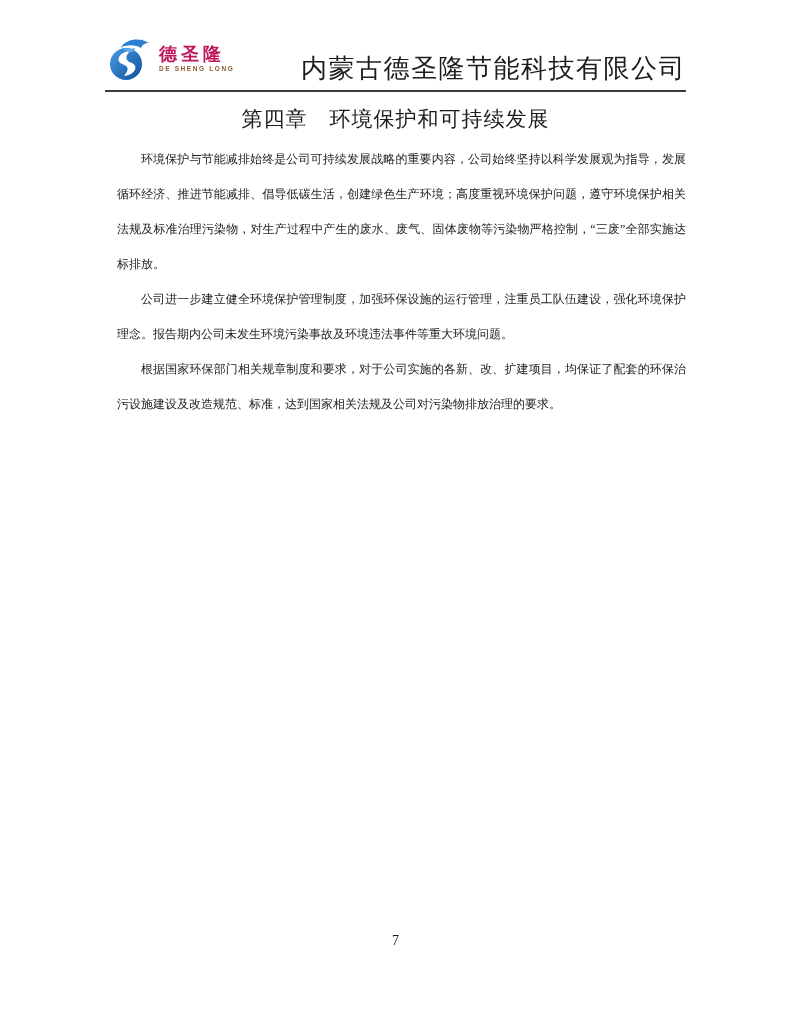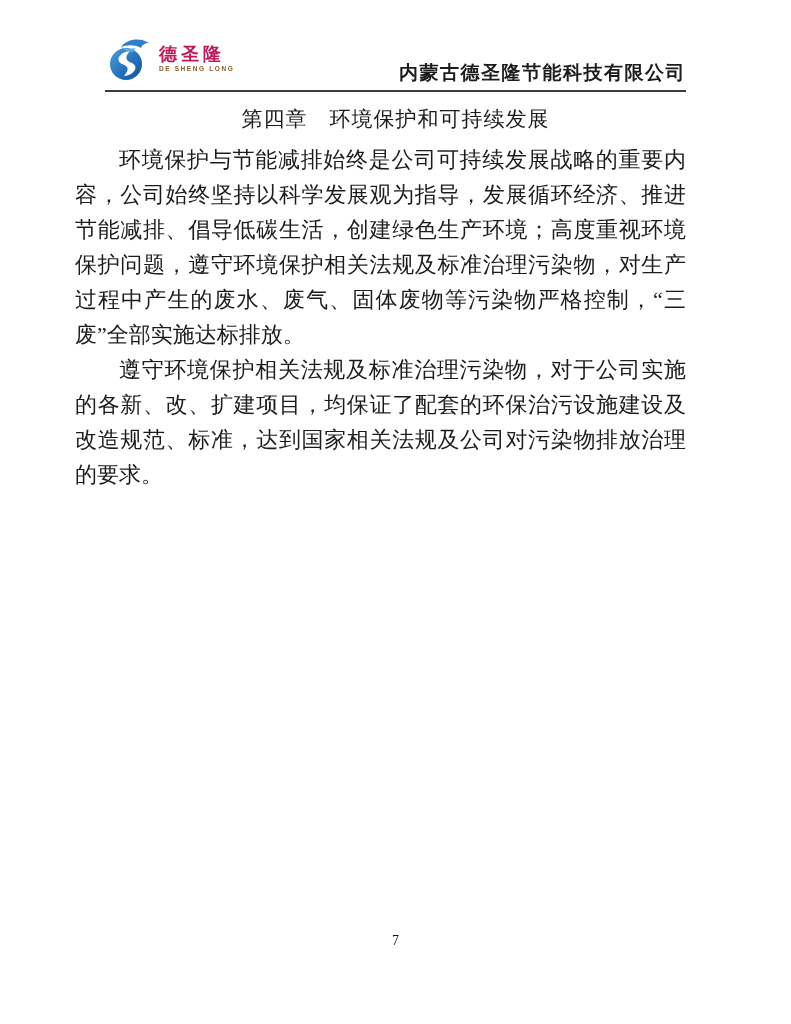--- a/index.html
+++ b/index.html
@@ -37,41 +37,41 @@
   }
   .brand-en {
     font-family: "Liberation Sans", "DejaVu Sans", sans-serif;
     font-weight: bold;
     font-size: 6.5px;
     letter-spacing: 1.6px;
     color: #8a5a2b;
     margin-top: 3px;
   }
   .company-name {
-    font-size: 19px;
-    font-weight: bold;
+    font-size: 26px;
+    font-weight: normal;
     letter-spacing: 1.5px;
     white-space: nowrap;
   }
   .header-rule {
     margin: 4px 105px 0 105px;
     border: 0;
     border-top: 2px solid #3c3c3c;
     height: 0;
   }
   .page-title {
     margin: 13px 0 0 0;
     text-align: center;
     font-size: 21px;
     font-weight: normal;
     letter-spacing: 1px;
   }
   .body-text {
-    margin: 9px 105px 0 75px;
-    font-size: 22px;
+    margin: 9px 105px 0 117px;
+    font-size: 12px;
     line-height: 35px;
     text-align: justify;
   }
   .body-text p {
     margin: 0;
     text-indent: 2em;
   }
   .page-footer {
     position: absolute;
     top: 933px;
@@ -121,18 +121,19 @@
     </div>
     <div class="company-name">内蒙古德圣隆节能科技有限公司</div>
   </div>
 
   <hr class="header-rule">
 
   <h1 class="page-title">第四章　环境保护和可持续发展</h1>
 
   <div class="body-text">
       <p class="body-paragraph">环境保护与节能减排始终是公司可持续发展战略的重要内容，公司始终坚持以科学发展观为指导，发展循环经济、推进节能减排、倡导低碳生活，创建绿色生产环境；高度重视环境保护问题，遵守环境保护相关法规及标准治理污染物，对生产过程中产生的废水、废气、固体废物等污染物严格控制，“三废”全部实施达标排放。</p>
-      <p class="body-paragraph">遵守环境保护相关法规及标准治理污染物，对于公司实施的各新、改、扩建项目，均保证了配套的环保治污设施建设及改造规范、标准，达到国家相关法规及公司对污染物排放治理的要求。</p>
+      <p class="body-paragraph">公司进一步建立健全环境保护管理制度，加强环保设施的运行管理，注重员工队伍建设，强化环境保护理念。报告期内公司未发生环境污染事故及环境违法事件等重大环境问题。</p>
+      <p class="body-paragraph">根据国家环保部门相关规章制度和要求，对于公司实施的各新、改、扩建项目，均保证了配套的环保治污设施建设及改造规范、标准，达到国家相关法规及公司对污染物排放治理的要求。</p>
     </div>
 
   <div class="page-footer">7</div>
 
 </div>
 
 </body></html>

